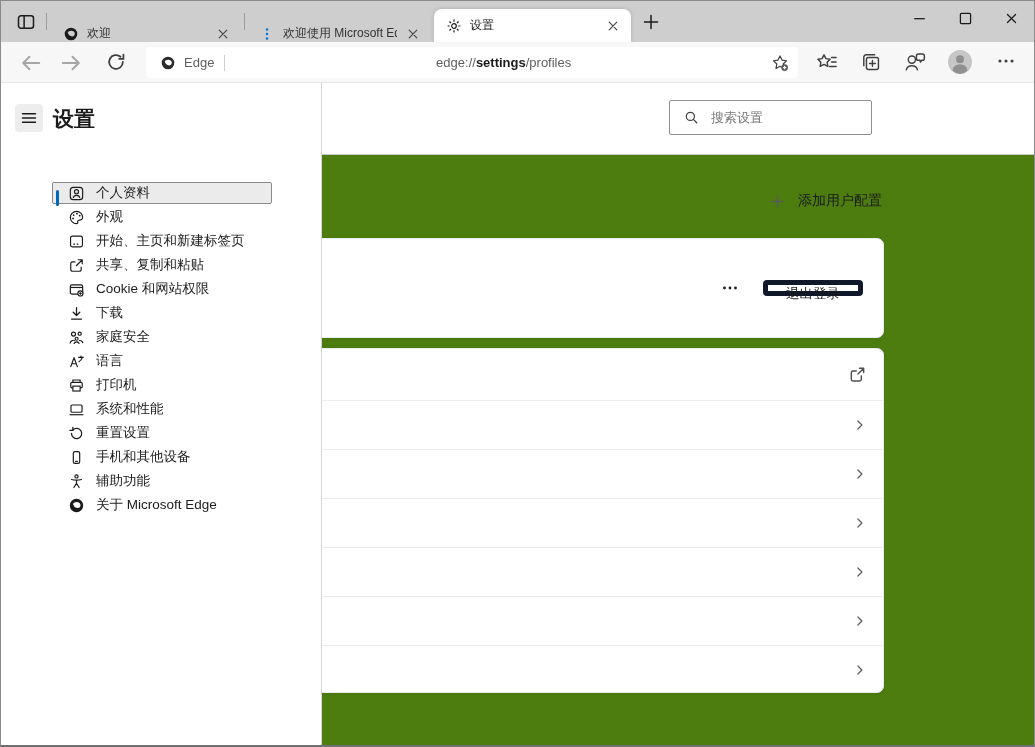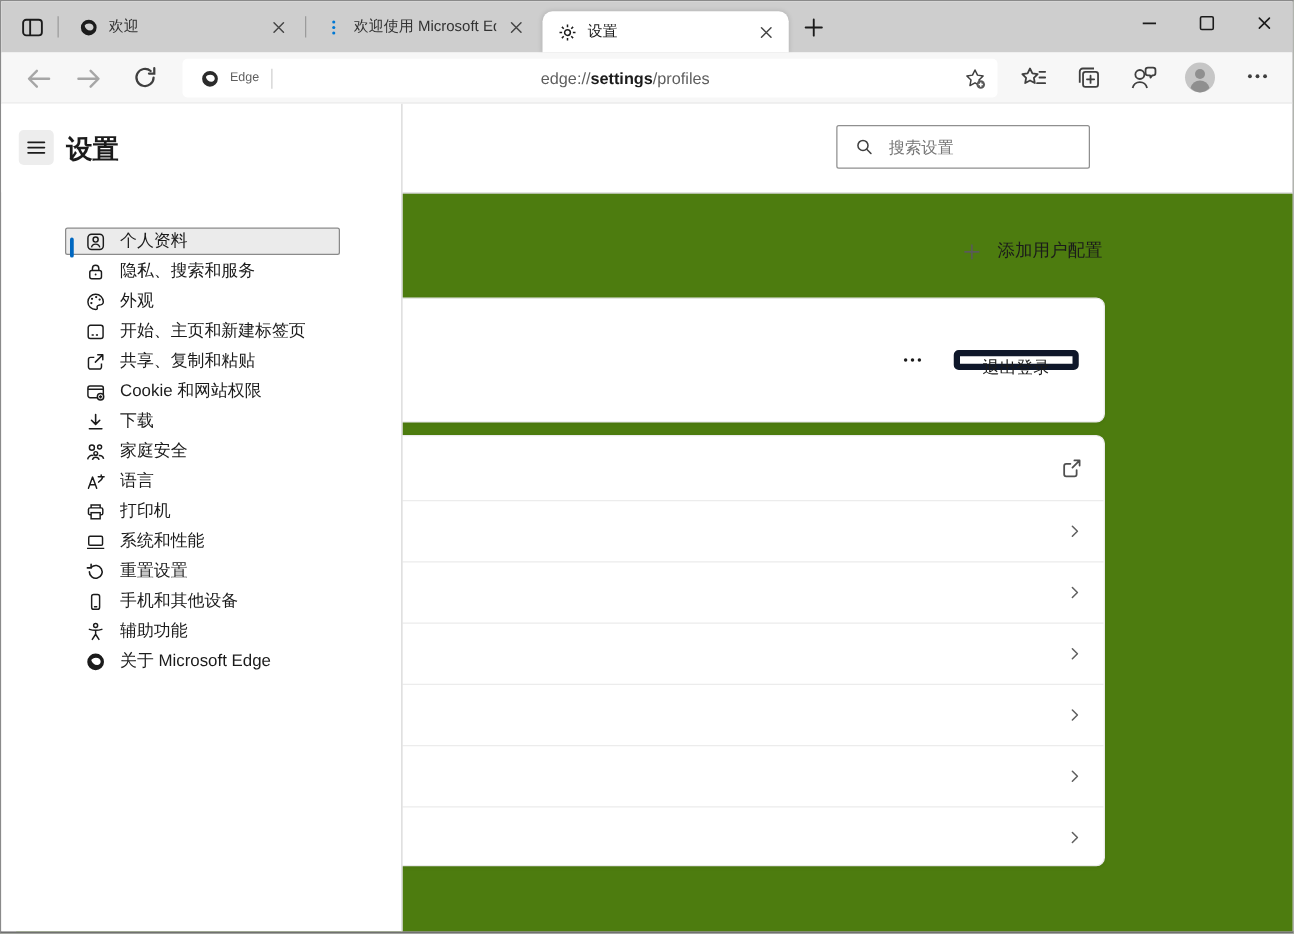--- a/index.html
+++ b/index.html
@@ -5,38 +5,38 @@
   * { box-sizing: border-box; margin: 0; padding: 0; }
   body { font-family: "Liberation Sans", sans-serif; background:#e9e9e9; }
   .frame{ position:relative; width:1035px; height:747px; background:#fff;
           border:1px solid #8a8a8a; border-bottom:2px solid #707070; overflow:hidden;
           font-family:"Liberation Sans", sans-serif; color:#1b1b1b; }
 
   
   .tabbar{ position:absolute; left:0; top:0; width:100%; height:41px; background:#cecece; }
   .ws-btn{ position:absolute; left:13px; top:9px; width:24px; height:24px; display:flex; align-items:center; justify-content:center; color:#1b1b1b; cursor:pointer;}
   .tab-sep{ position:absolute; top:12px; width:1px; height:17px; background:#9b9b9b; }
-  .tab{ position:absolute; top:0; height:41px; display:flex; align-items:center; padding:0 10px 0 12px; gap:8px; cursor:pointer; }
+  .tab{ position:absolute; top:12px; height:41px; display:flex; align-items:center; padding:0 10px 0 12px; gap:8px; cursor:pointer; }
   .tab .fav{ width:16px; height:16px; flex:0 0 16px; }
   .tab .tab-title{ font-size:12px; color:#333; white-space:nowrap; overflow:hidden; flex:1; }
   .tab .tclose{ width:16px; height:16px; color:#474747; flex:0 0 16px; }
   .tab.active{ top:8px; height:33px; background:#fff; border-radius:8px 8px 0 0; box-shadow:0 0 4px rgba(0,0,0,.15); }
   .tab.active .tab-title{ color:#1b1b1b; }
   .newtab-btn{ position:absolute; left:638px; top:9px; width:24px; height:24px; color:#1b1b1b; display:flex; align-items:center; justify-content:center; cursor:pointer; }
   .win-controls{ position:absolute; right:0; top:0; display:flex; }
   .win-btn{ width:46px; height:34px; display:flex; align-items:center; justify-content:center; color:#1b1b1b; cursor:pointer; }
 
   
   .toolbar{ position:absolute; left:0; top:41px; width:100%; height:41px; background:#f7f7f7; border-bottom:1px solid #e6e6e6; }
   .nav-btn{ position:absolute; top:9px; width:24px; height:24px; color:#3f3f3f; }
   .nav-btn.disabled{ color:#a6a6a6; }
   .addr{ position:absolute; left:145px; top:5px; width:652px; height:31px; background:#fff; border-radius:4px;
          display:flex; align-items:center; padding:0 8px 0 14px; }
   .addr .chip-logo{ width:16px; height:16px; color:#2b2b2b; }
-  .addr .chip-text{ font-size:10px; color:#5f5f5f; margin:0 10px 0 8px; }
+  .addr .chip-text{ font-size:13px; color:#5f5f5f; margin:0 10px 0 8px; }
   .addr .chip-div{ width:1px; height:16px; background:#cfcfcf; margin-right:12px; }
   .addr .url{ font-size:13px; color:#5f5f5f; flex:1; white-space:nowrap; overflow:hidden;text-align:center; }
   .addr .url b{ color:#1b1b1b; font-weight:700; }
   .addr .fav-add{ width:20px; height:20px; color:#3f3f3f; }
   .tool-ic{ position:absolute; top:8px; width:24px; height:24px; color:#3f3f3f; cursor:pointer; }
 
   
   .page-header{ position:absolute; left:0; top:82px; width:100%; height:72px; background:#fff; border-bottom:1px solid #c9c9c9; }
   .searchbox{ position:absolute; left:668px; top:17px; width:203px; height:35px; background:#fff;
               border:1px solid #8f8f8f; border-radius:2px; display:flex; align-items:center; padding:0 10px 0 14px; gap:12px; }
@@ -368,31 +368,20 @@
               <circle cx="8" cy="6.3" r="1.9"></circle>
               <path d="M4.9 12.1c.3-1.6 1.6-2.4 3.1-2.4s2.8.8 3.1 2.4"></path>
             </svg>
           </span>
     <span class="label">个人资料</span>
   </div>
         <div class="nav-item">
 
     <span class="nic">
             <svg viewBox="0 0 16 16" fill="none" stroke="currentColor" stroke-width="1.1">
-              <rect x="3.6" y="7" width="8.8" height="6.1" rx="1.5"></rect>
-              <path d="M5.6 7V5.4a2.4 2.4 0 0 1 4.8 0V7"></path>
-              <circle cx="8" cy="10" r=".7" fill="currentColor" stroke="none"></circle>
-            </svg>
-          </span>
-    <span class="label">隐私、搜索和服务</span>
-  </div>
-        <div class="nav-item">
-
-    <span class="nic">
-            <svg viewBox="0 0 16 16" fill="none" stroke="currentColor" stroke-width="1.1">
               <path d="M8 2.2a5.8 5.8 0 1 0 0 11.6c1 0 1.5-.6 1.2-1.4-.3-.8 0-1.5.9-1.8.9-.3 2-.1 2.8-.8.6-.5.9-1.2.9-1.8A5.8 5.8 0 0 0 8 2.2z"></path>
               <circle cx="5.3" cy="5.7" r=".85" fill="currentColor" stroke="none"></circle>
               <circle cx="8.4" cy="4.4" r=".85" fill="currentColor" stroke="none"></circle>
               <circle cx="11" cy="6.3" r=".85" fill="currentColor" stroke="none"></circle>
               <circle cx="4.8" cy="8.9" r=".85" fill="currentColor" stroke="none"></circle>
             </svg>
           </span>
     <span class="label">外观</span>
   </div>
         <div class="nav-item">

